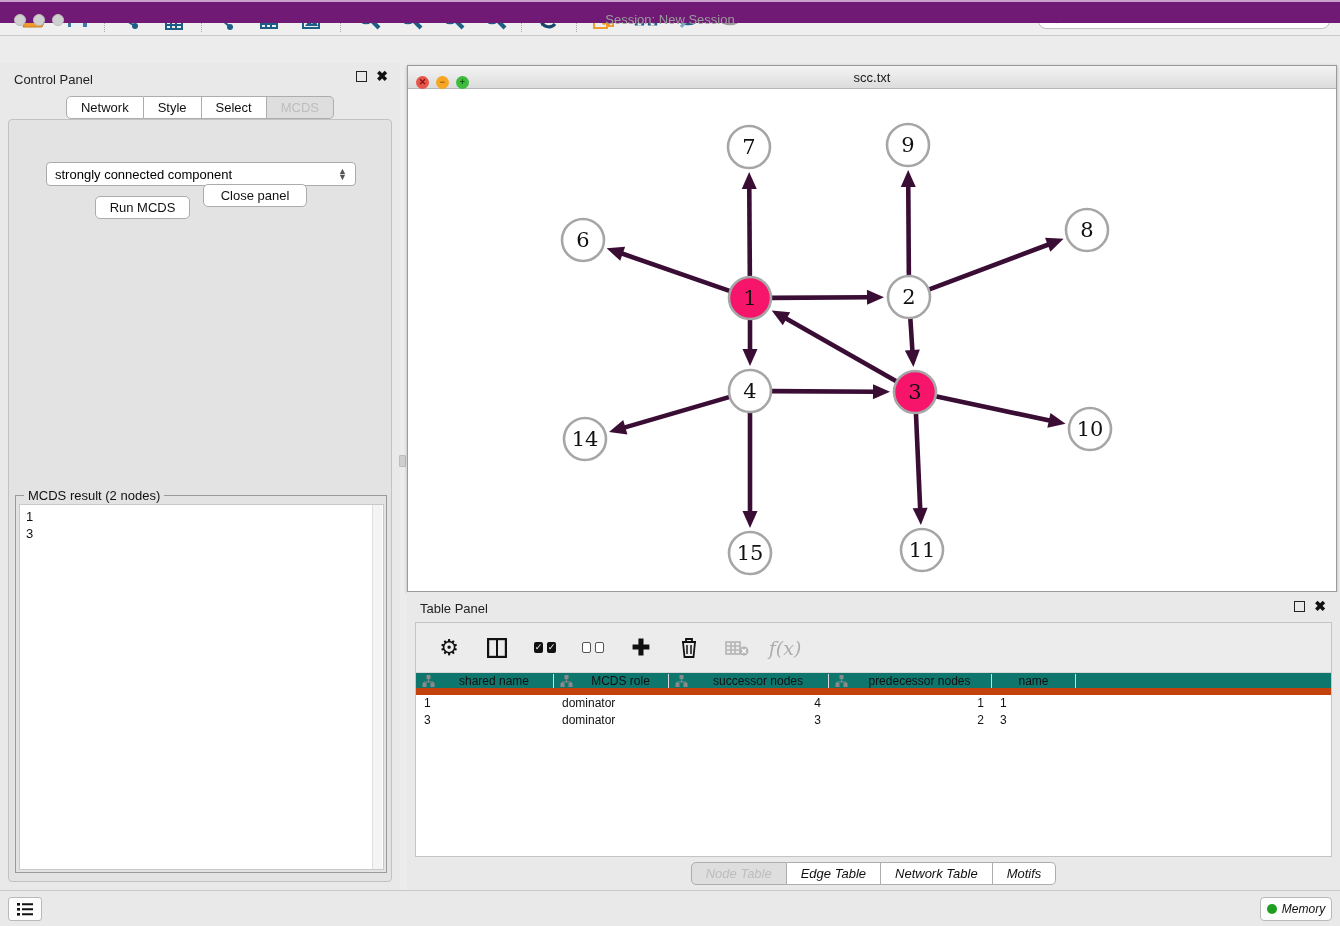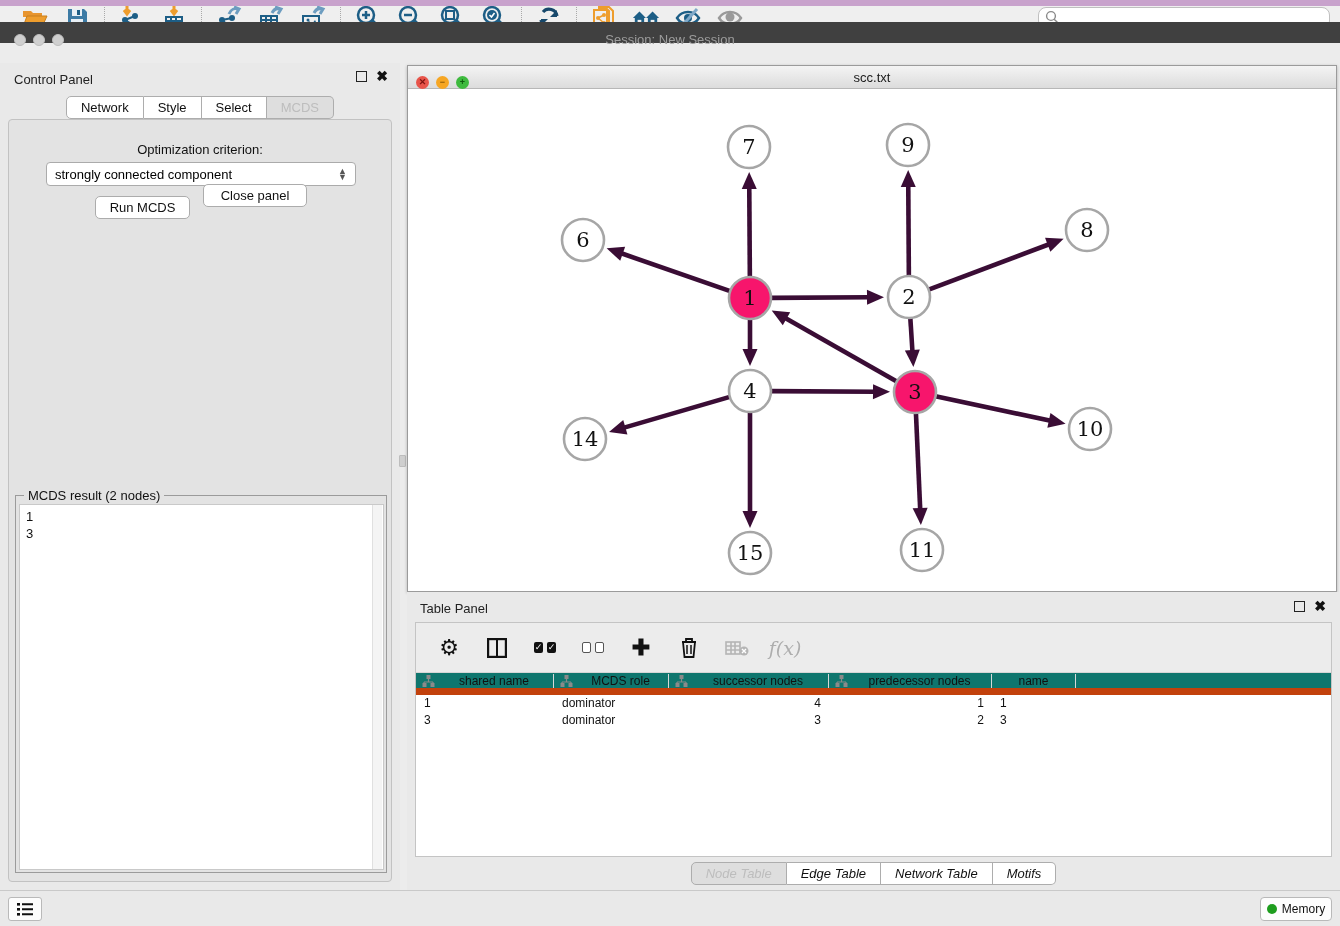--- a/index.html
+++ b/index.html
@@ -4,21 +4,21 @@
 <style>
   * { margin:0; padding:0; box-sizing:border-box; }
   html,body { width:1340px; height:926px; font-family:"Liberation Sans", sans-serif; background:#ECECEC; overflow:hidden; }
   .abs { position:absolute; }
   #app { position:relative; width:1340px; height:926px; background:#ECECEC; }
 
   
   #desktop-strip { left:0; top:0; width:1340px; height:6px; background:#C8A2CC; }
 
   
-  #titlebar { left:0; top:22px; width:1340px; height:21px; background:#404040; }
+  #titlebar { left:0; top:2px; width:1340px; height:21px; background:#701a75; }
   .tl-dot { width:12px; height:12px; border-radius:50%; background:#CFCFCF; border:1px solid #BDBDBD; display:inline-block; margin-right:7px; }
   #titlebar-dots { left:14px; top:10px; }
   #titlebar-title { width:100%; text-align:center; top:10px; left:0; font-size:13px; color:#9C9C9C; }
 
   
   #toolbar { left:0; top:27px; width:1340px; height:36px; background:#EFEFEF; border-bottom:1px solid #CBCBCB; display:flex; align-items:center; padding-left:8px; }
   .tb-group { display:flex; align-items:center; gap:14px; padding:0 13px; }
   .tb-sep { width:1px; height:28px; border-left:1px dotted #A9A9A9; }
   .tb-icon { width:28px; height:26px; display:flex; align-items:center; justify-content:center; cursor:pointer; }
   #toolbar-search { margin-left:auto; margin-right:10px; width:292px; height:22px; border:1px solid #BFBFBF; border-radius:8px; background:#fff; display:flex; align-items:center; padding-left:6px; }
@@ -73,21 +73,21 @@
   .th { display:flex; align-items:center; font-size:12px; color:#111; border-right:1px solid #D8D8D8; position:relative; }
   .th .lbl { flex:1; text-align:center; }
   .tr { display:flex; height:17px; font-size:12px; color:#111; background:#fff; cursor:default; }
   .td { padding:1px 8px 0 8px; overflow:hidden; white-space:nowrap; }
   #tp-tabs { left:0; top:270px; width:933px;font-style:italic; }
   .checkbox { width:11px; height:11px; display:inline-block; margin:0 2px; }
   .cb-on { background:#111; color:#fff; font-size:9px; line-height:11px; text-align:center; border-radius:2px; }
   .cb-off { border:1.5px solid #555; border-radius:2px; background:#fff; }
 
   
-  #status-bar { left:0; top:890px; width:1340px; height:36px; background:#E9E9E9; border-top:1px solid #C9C9C9; }
+  #status-bar { left:0; top:890px; width:1340px; height:36px; background:#E9E9E9; border-top:1px solid #C9C9C9;font-style:italic; }
   #status-left-btn { left:8px; top:6px; width:34px; height:24px; background:#FDFDFD; border:1px solid #B9B9B9; border-radius:3px; display:flex; align-items:center; justify-content:center; cursor:pointer; }
   #memory-btn { right:8px; top:6px; width:72px; height:24px; background:#FDFDFD; border:1px solid #B9B9B9; border-radius:4px; display:flex; align-items:center; justify-content:center; gap:5px; font-size:12px; color:#111; cursor:pointer; }
   #memory-dot { width:10px; height:10px; border-radius:50%; background:#1E9D1E; }
 
   .splitter-handle { background:#CFCFCF; border:1px solid #BDBDBD; border-radius:1px; }
   #split-v { left:399px; top:455px; width:7px; height:12px; }
   #split-h { left:863px; top:587px; width:12px; height:7px; }
 
   svg { display:block; }
   .list-icon-line { stroke:#111; stroke-width:2; }
@@ -267,21 +267,20 @@
         <span class="close-btn">✖</span>
       </span>
     </div>
     <div id="cp-tabs" class="abs segbar">
         <div class="seg">Network</div>
         <div class="seg">Style</div>
         <div class="seg">Select</div>
         <div class="seg sel">MCDS</div>
       </div>
     <div id="cp-body" class="abs">
-      <div id="opt-label" class="abs">Optimization criterion:</div>
       <div id="criterion-select" class="abs">
         <span>strongly connected component</span>
         <span class="stepper">
             <span>▲</span>
             <span>▼</span>
           </span>
       </div>
       <div id="run-btn" class="abs push-btn">Run MCDS</div>
       <div id="closep-btn" class="abs push-btn">Close panel</div>
       <div id="result-group" class="abs">

